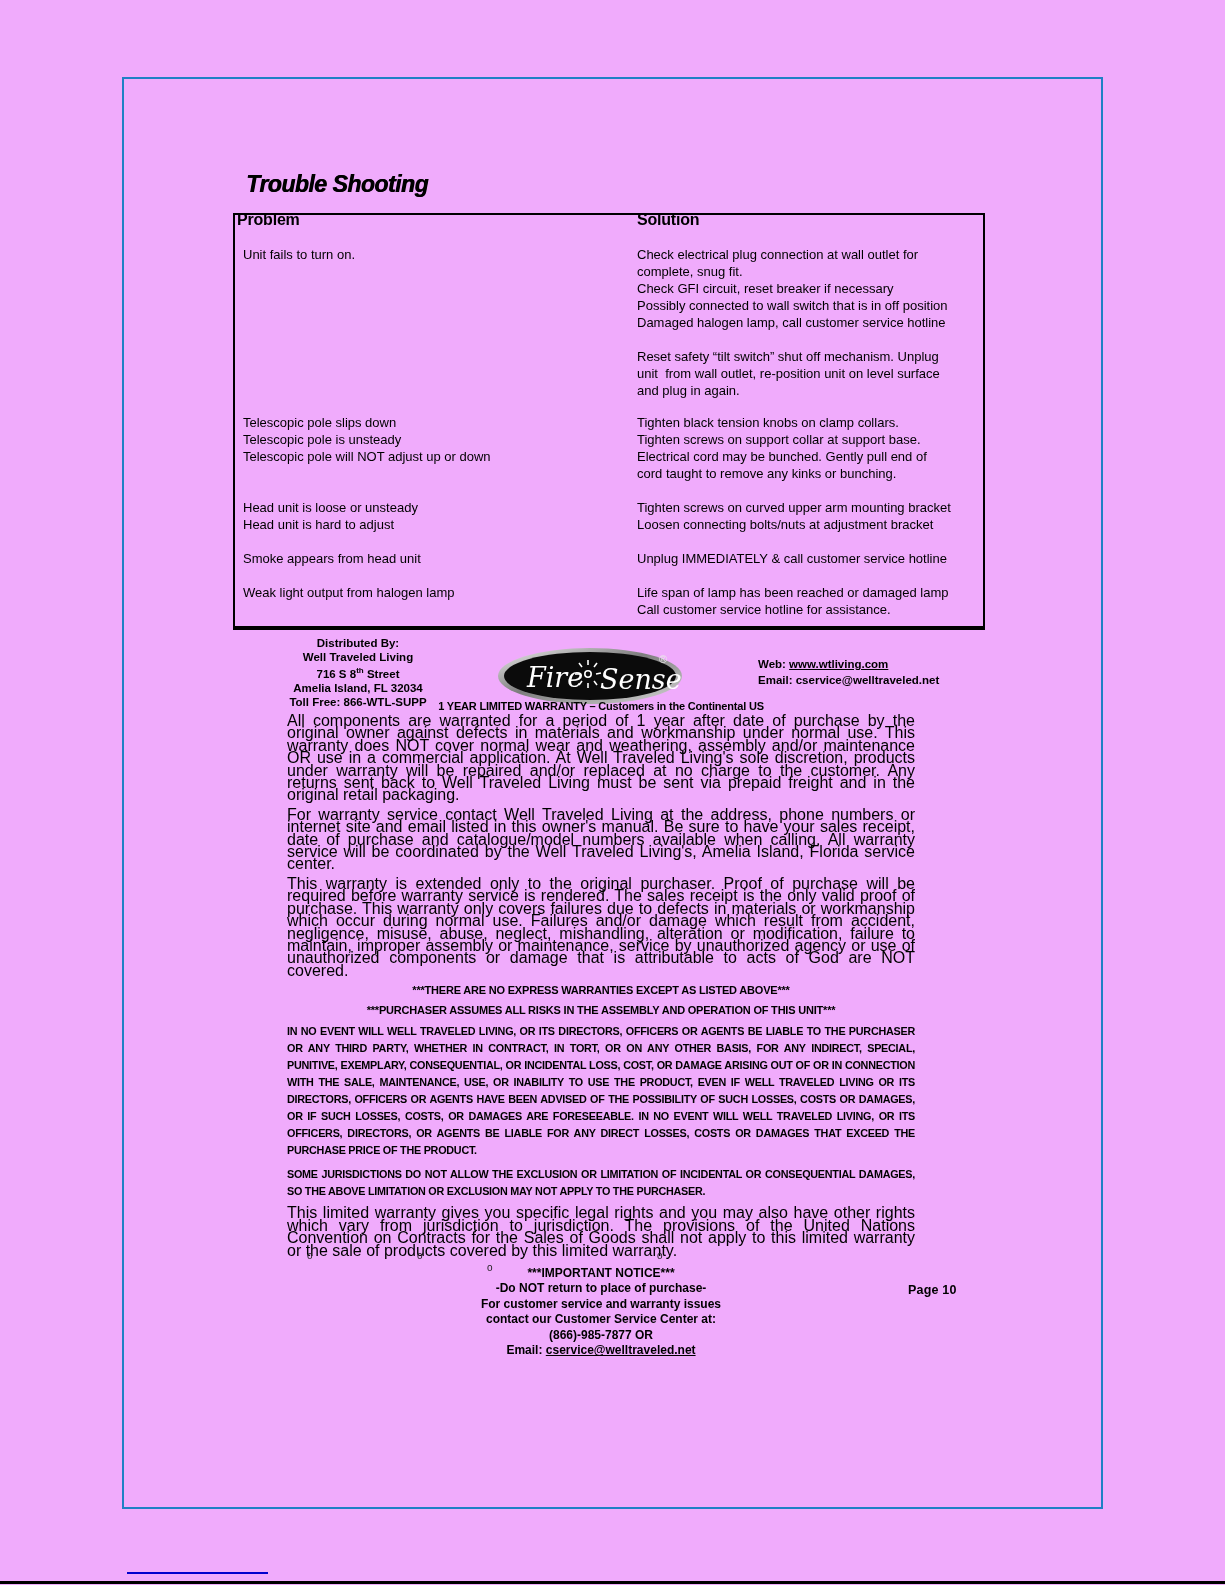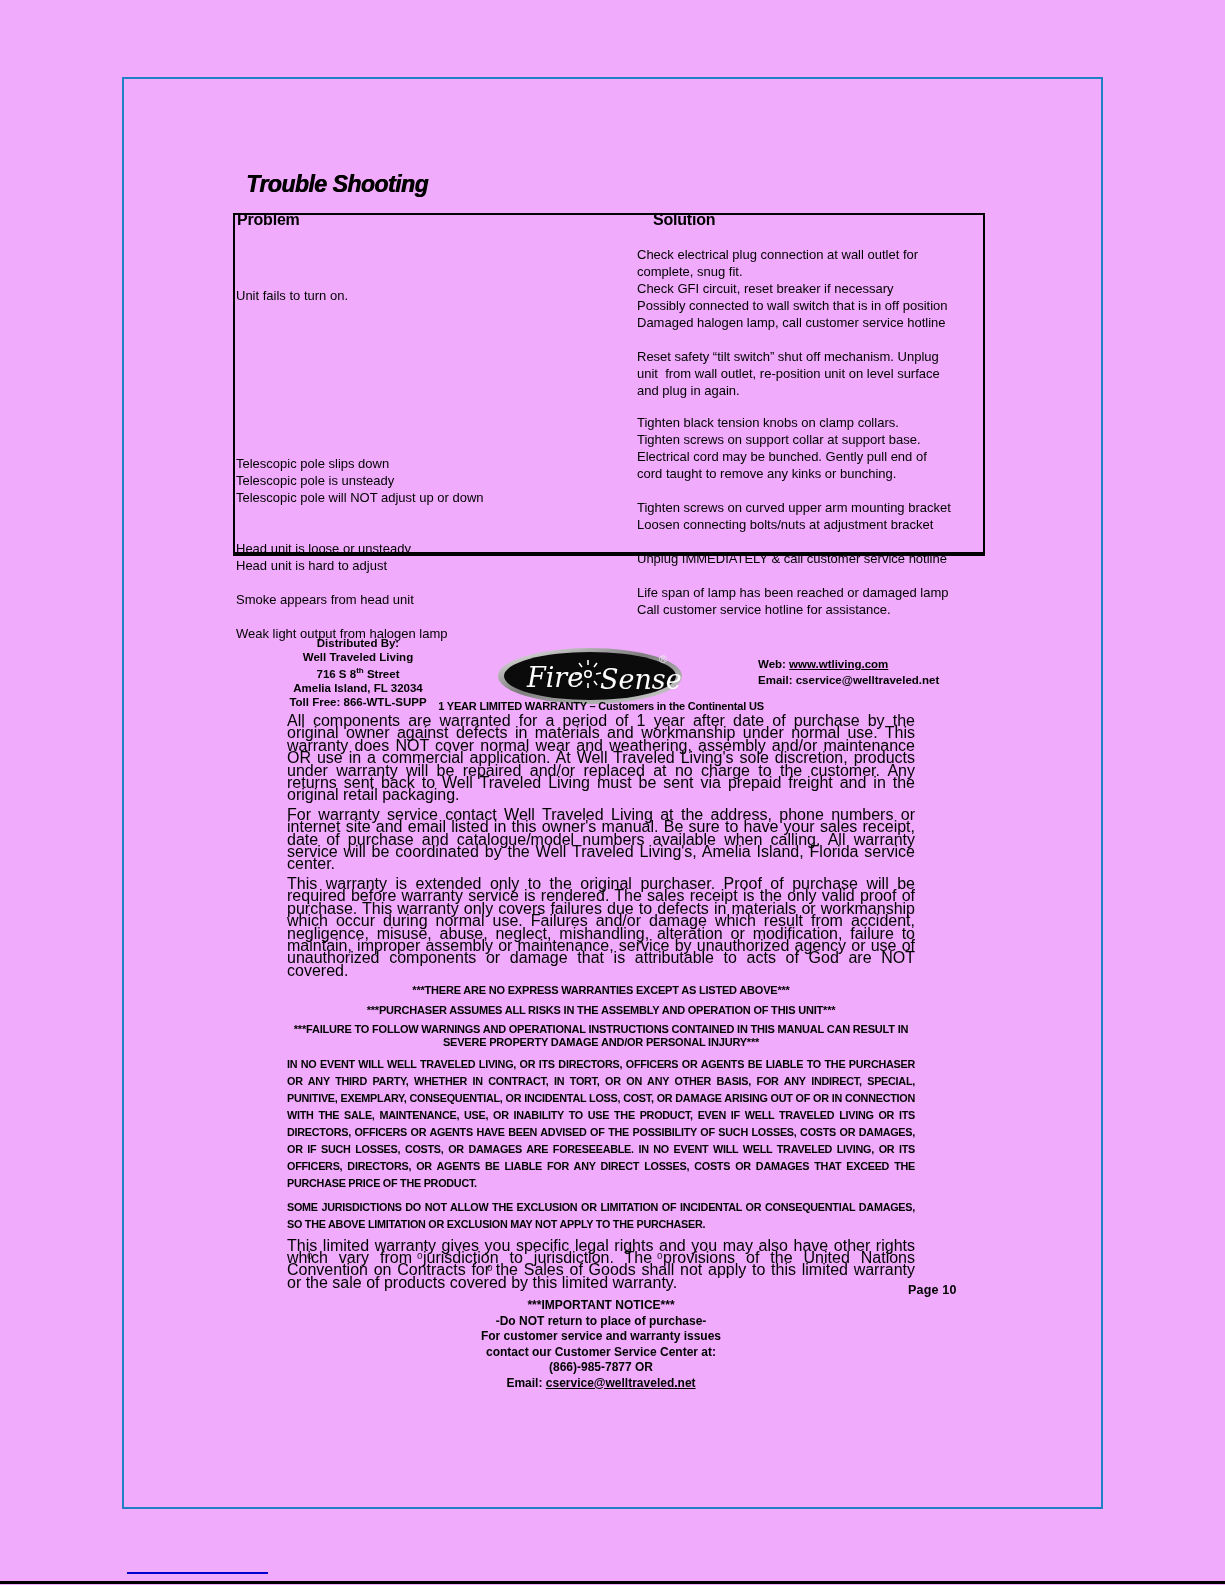--- a/index.html
+++ b/index.html
@@ -3,27 +3,27 @@
 <meta charset="utf-8">
 <style>
   html,body{margin:0;padding:0;}
   body{background:#ffffff;font-family:"Liberation Sans",sans-serif;color:#000;}
   .page{position:relative;width:1225px;height:1585px;background:#f0abfc;overflow:hidden;}
   .blue-frame{position:absolute;left:122px;top:77px;width:981px;height:1432px;
     border:2px solid #1f80c5;box-sizing:border-box;}
   .doc-title{position:absolute;left:246px;top:171px;font-size:23px;font-weight:700;
     font-style:italic;letter-spacing:-0.5px;text-shadow:0.6px 0 0 #000;}
   
-  .ts-table{position:absolute;left:233px;top:213px;width:752px;height:343px;
+  .ts-table{position:absolute;left:233px;top:213px;width:752px;height:417px;
     border:2px solid #000;border-bottom-width:4px;box-sizing:border-box;}
   .ts-head{position:absolute;top:-4px;font-size:16px;font-weight:700;letter-spacing:-0.2px;}
-  .ts-head.ph{left:2px;} .ts-head.sh{left:402px;margin-left:16px;}
+  .ts-head.ph{left:2px;} .ts-head.sh{left:402px;}
   .ts-row{position:absolute;left:0;width:100%;}
   .ts-p,.ts-s{position:absolute;font-size:13px;line-height:17px;white-space:pre-wrap;}
-  .ts-p{left:1px;width:392px;margin-top:41px;} .ts-s{left:402px;width:344px;}
+  .ts-p{left:8px;width:392px;} .ts-s{left:402px;width:344px;}
   .r1{top:31px;} .r2{top:199px;} .r3{top:284px;} .r4{top:335px;} .r5{top:369px;}
   
   .dist{position:absolute;left:277px;top:636px;width:162px;text-align:center;
     font-size:11.5px;font-weight:700;line-height:14px;}
   .dist sup{font-size:8px;}
   .logo-wrap{position:absolute;left:497px;top:647px;width:190px;height:60px;}
   .contact{position:absolute;left:758px;top:656px;font-size:11.5px;font-weight:700;line-height:16px;}
   .u{text-decoration:underline;}
   
   .warranty{position:absolute;left:287px;top:700px;width:628px;}
@@ -130,21 +130,20 @@
     <div><span>Email: </span><span>cservice@welltraveled.net</span></div>
   </div>
 
   <div class="warranty">
     <p class="w-head">1 YEAR LIMITED WARRANTY – Customers in the Continental US</p>
     <p class="w-p">All components are warranted for a period of 1 year after date of purchase by the original owner against defects in materials and workmanship under normal use. This warranty does NOT cover normal wear and weathering, assembly and/or maintenance OR use in a commercial application. At Well Traveled Living's sole discretion, products under warranty will be repaired and/or replaced at no charge to the customer. Any returns sent back to Well Traveled Living must be sent via prepaid freight and in the original retail packaging.</p>
     <p class="w-p">For warranty service contact Well Traveled Living at the address, phone numbers or internet site and email listed in this owner's manual. Be sure to have your sales receipt, date of purchase and catalogue/model numbers available when calling. All warranty service will be coordinated by the Well Traveled Living's, Amelia Island, Florida service center.</p>
     <p class="w-p">This warranty is extended only to the original purchaser. Proof of purchase will be required before warranty service is rendered. The sales receipt is the only valid proof of purchase. This warranty only covers failures due to defects in materials or workmanship which occur during normal use. Failures and/or damage which result from accident, negligence, misuse, abuse, neglect, mishandling, alteration or modification, failure to maintain, improper assembly or maintenance, service by unauthorized agency or use of unauthorized components or damage that is attributable to acts of God are NOT covered.</p>
     <p class="w-star">***THERE ARE NO EXPRESS WARRANTIES EXCEPT AS LISTED ABOVE***</p>
     <p class="w-star">***PURCHASER ASSUMES ALL RISKS IN THE ASSEMBLY AND OPERATION OF THIS UNIT***</p>
-    <p class="w-star">***FAILURE TO FOLLOW WARNINGS AND OPERATIONAL INSTRUCTIONS CONTAINED IN THIS MANUAL CAN RESULT IN SEVERE PROPERTY DAMAGE AND/OR PERSONAL INJURY***</p>
     <p class="w-legal">IN NO EVENT WILL WELL TRAVELED LIVING, OR ITS DIRECTORS, OFFICERS OR AGENTS BE LIABLE TO THE PURCHASER OR ANY THIRD PARTY, WHETHER IN CONTRACT, IN TORT, OR ON ANY OTHER BASIS, FOR ANY INDIRECT, SPECIAL, PUNITIVE, EXEMPLARY, CONSEQUENTIAL, OR INCIDENTAL LOSS, COST, OR DAMAGE ARISING OUT OF OR IN CONNECTION WITH THE SALE, MAINTENANCE, USE, OR INABILITY TO USE THE PRODUCT, EVEN IF WELL TRAVELED LIVING OR ITS DIRECTORS, OFFICERS OR AGENTS HAVE BEEN ADVISED OF THE POSSIBILITY OF SUCH LOSSES, COSTS OR DAMAGES, OR IF SUCH LOSSES, COSTS, OR DAMAGES ARE FORESEEABLE. IN NO EVENT WILL WELL TRAVELED LIVING, OR ITS OFFICERS, DIRECTORS, OR AGENTS BE LIABLE FOR ANY DIRECT LOSSES, COSTS OR DAMAGES THAT EXCEED THE PURCHASE PRICE OF THE PRODUCT.</p>
     <p class="w-legal">SOME JURISDICTIONS DO NOT ALLOW THE EXCLUSION OR LIMITATION OF INCIDENTAL OR CONSEQUENTIAL DAMAGES, SO THE ABOVE LIMITATION OR EXCLUSION MAY NOT APPLY TO THE PURCHASER.</p>
     <p class="w-p">This limited warranty gives you specific legal rights and you may also have other rights which vary from jurisdiction to jurisdiction. The provisions of the United Nations Convention on Contracts for the Sales of Goods shall not apply to this limited warranty or the sale of products covered by this limited warranty.</p>
 
     <div class="notice">
       <div class="nh">***IMPORTANT NOTICE***</div>
       <div><span>-Do </span><strong>NOT</strong><span> return to place of purchase-</span></div>
       <div>For customer service and warranty issues</div>
       <div>contact our Customer Service Center at:</div>
       <div>(866)-985-7877 OR</div>

